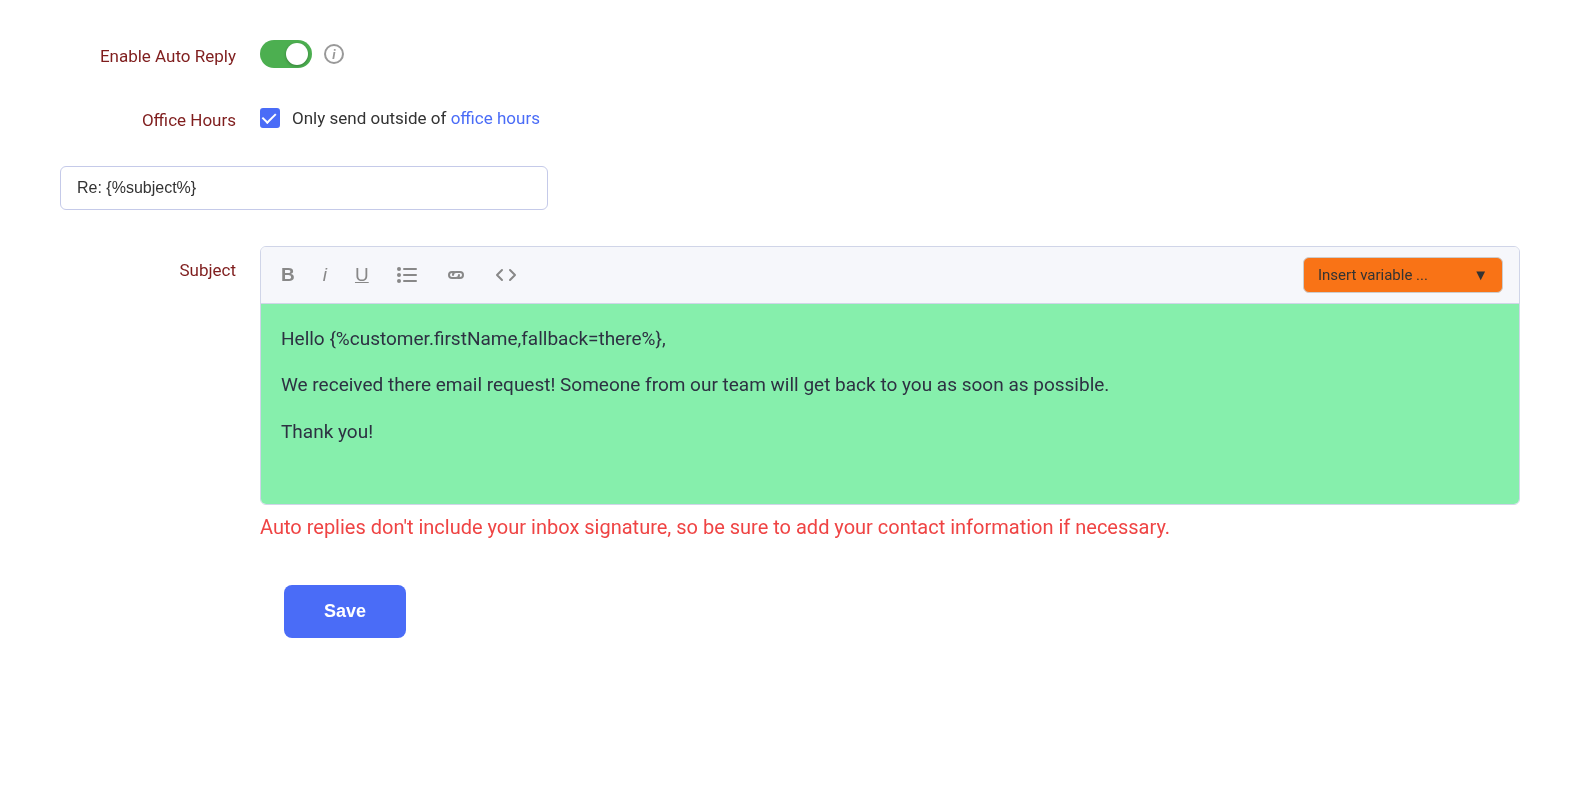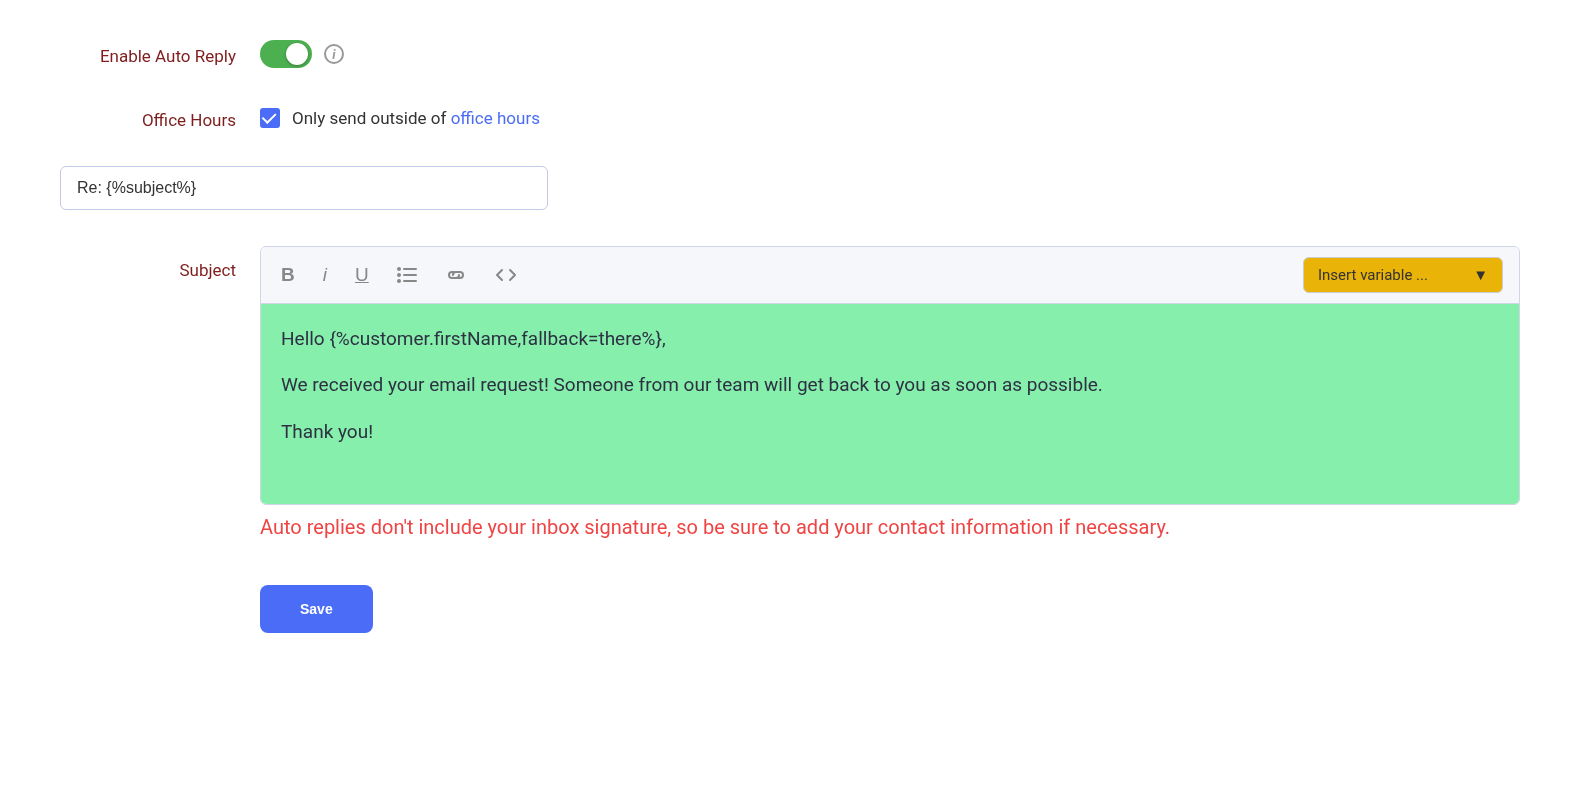--- a/index.html
+++ b/index.html
@@ -193,21 +193,21 @@
       flex: 1;
     }
 
     .insert-variable-dropdown {
       display: flex;
       align-items: center;
       gap: 24px;
       border: 1.5px solid #ccc;
       border-radius: 6px;
       padding: 8px 14px;
-      background: #eab308;
+      background: #f97316;
       cursor: pointer;
       font-size: 15px;
       color: #333;
       min-width: 200px;
       justify-content: space-between;
     }
 
     .editor-body {
       padding: 20px 20px;
       min-height: 200px;
@@ -231,24 +231,25 @@
       color: #ef4444;
     }
 
     
     .save-btn {
       background: #4a6cf7;
       color: white;
       border: none;
       border-radius: 8px;
       padding: 16px 40px;
-      font-size: 14px;
+      font-size: 18px;
       font-weight: 600;
       cursor: pointer;
       margin-top: 10px;
+      margin-left: 24px;
     }
 
     .message-label-section {
       align-items: flex-start;
     }
 
     .message-label-section .form-label {
       padding-top: 14px;
     }
   </style>
@@ -320,21 +321,21 @@
         </button>
         <div class="toolbar-spacer"></div>
         <div class="insert-variable-dropdown">
           <span>Insert variable ...</span>
           <span>▼</span>
         </div>
       </div>
 
       <div class="editor-body">
         <p>Hello {%customer.firstName,fallback=there%},</p>
-        <p>We received your email request! Someone from our team will get back to you as soon as possible.</p>
+        <p>We received there email request! Someone from our team will get back to you as soon as possible.</p>
         <p>Thank you!</p>
       </div>
     </div>
     <div class="hint-text">Auto replies don't include your inbox signature, so be sure to add your contact information if necessary.</div>
   </div>
 </div>
 
 <div class="form-section">
   <div class="form-label"></div>
   <div class="form-control">

